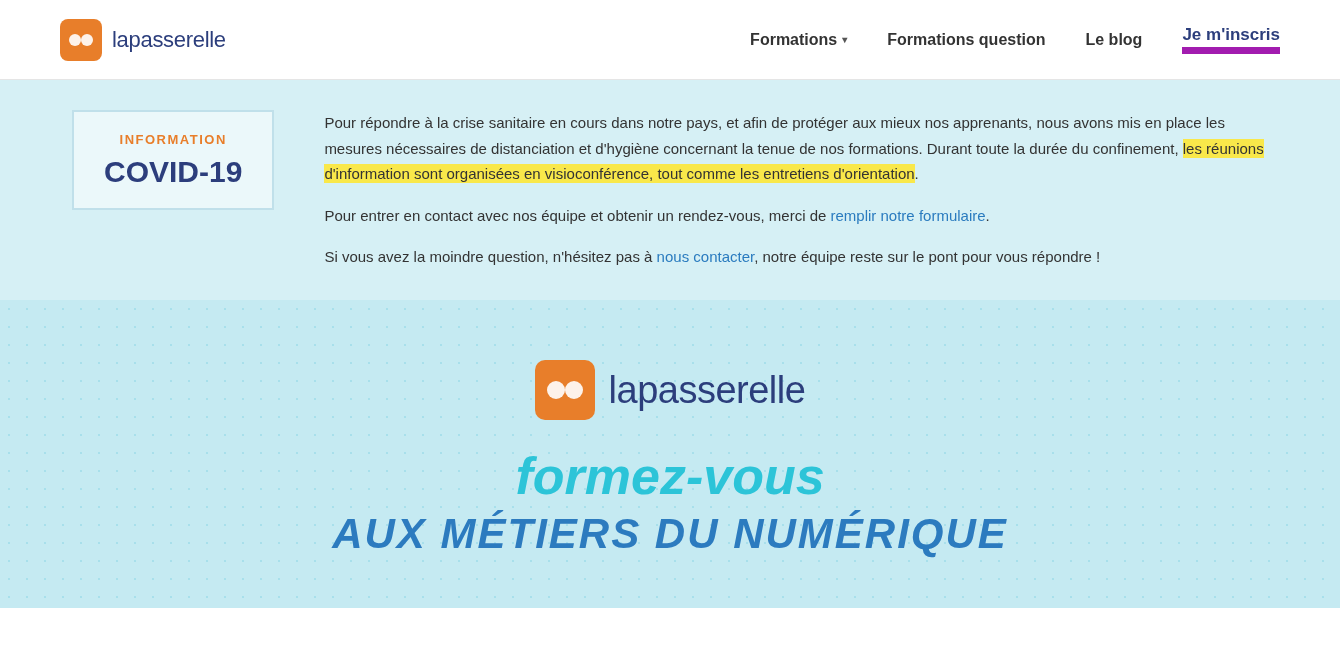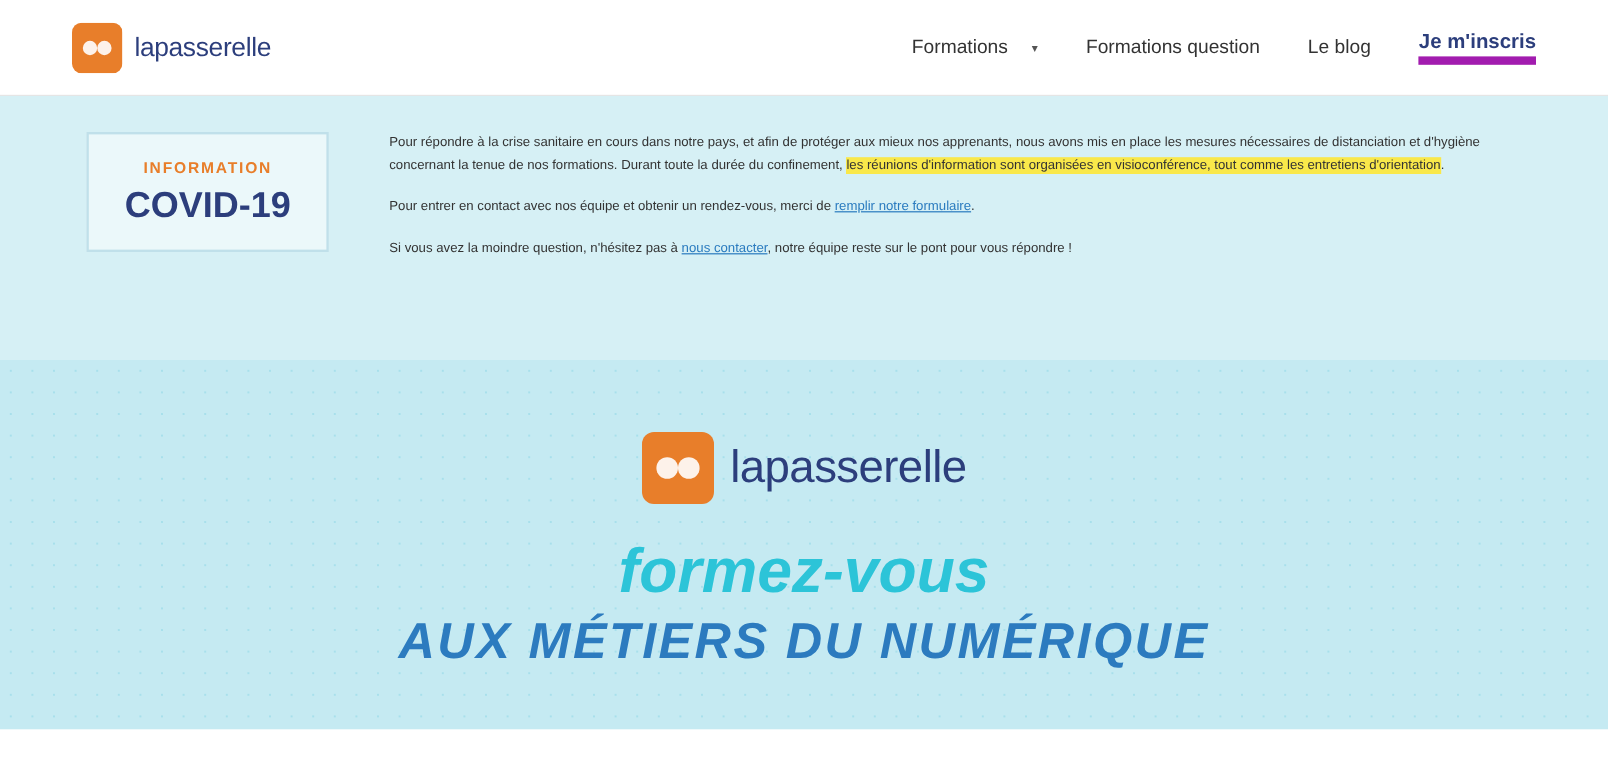--- a/index.html
+++ b/index.html
@@ -44,22 +44,23 @@
       align-items: center;
       gap: 40px;
     }
 
     .nav-item {
       font-size: 16px;
       color: #333;
       cursor: pointer;
       display: flex;
       align-items: center;
-      gap: 20px;
+      gap: 5px;
       text-decoration: none;
+      font-weight: bold;
     }
 
     .nav-item .chevron {
       font-size: 10px;
       color: #555;
     }
 
     .nav-cta {
       font-size: 17px;
       font-weight: 700;
@@ -101,41 +102,40 @@
 
     .covid-title {
       font-size: 30px;
       font-weight: 800;
       color: #2c3e7c;
       line-height: 1.1;
     }
 
     .covid-content {
       flex: 1;
-      font-size: 11px;
+      font-size: 15px;
       line-height: 1.7;
       color: #333;
     }
 
     .covid-content p {
       margin-bottom: 16px;
     }
 
     .covid-content p:last-child {
       margin-bottom: 0;
     }
 
     .highlight-yellow {
       background-color: #f9e84a;
       padding: 1px 0;
     }
 
     .link-blue {
       color: #2a7bbf;
-      text-decoration: underline;
       cursor: pointer;
     }
 
     
     .hero-section {
       background: #c5eaf2;
       background-image: radial-gradient(circle, rgba(100,200,220,0.3) 1px, transparent 1px);
       background-size: 18px 18px;
       display: flex;
       flex-direction: column;

